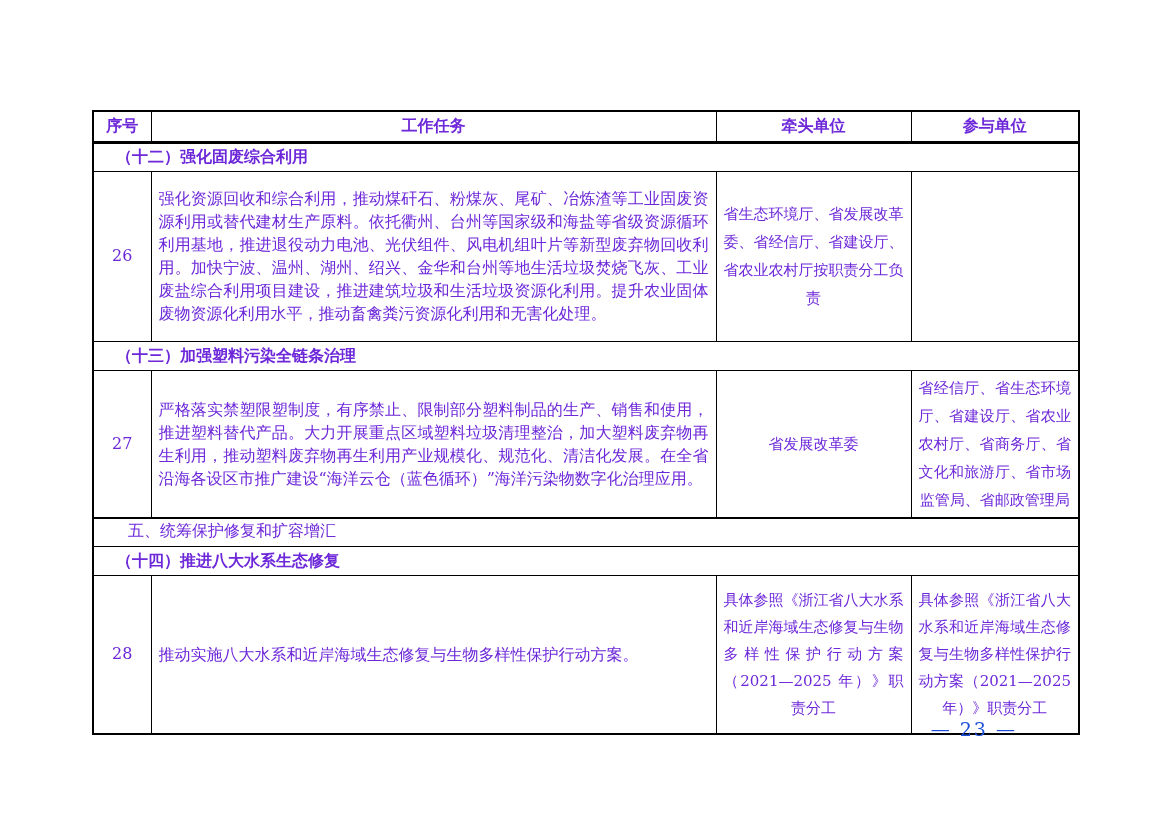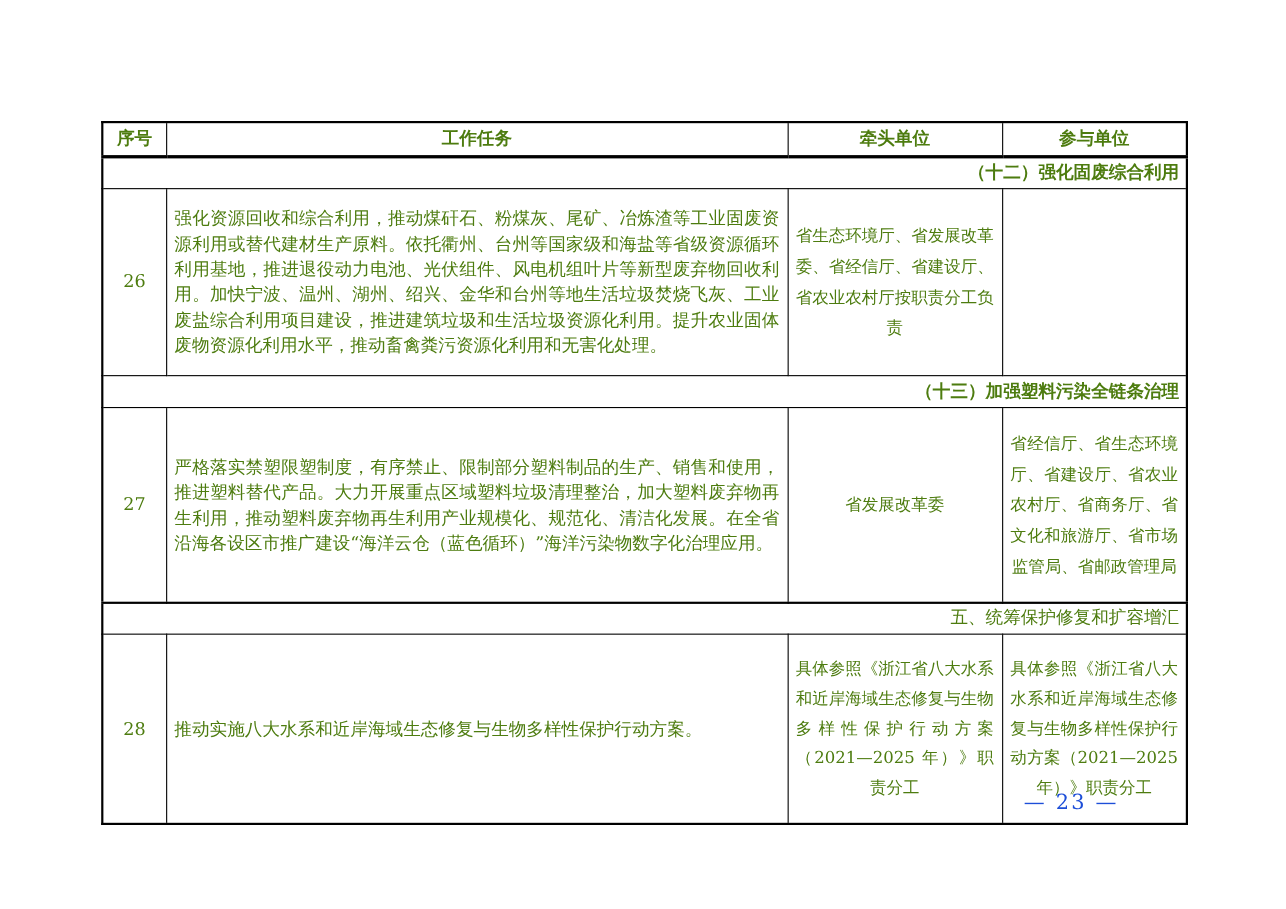--- a/index.html
+++ b/index.html
@@ -18,56 +18,56 @@
     width: 986px;
     border-collapse: collapse;
     table-layout: fixed;
     border: 2px solid #000;
   }
   .work-table td, .work-table th {
     border: 1px solid #000;
     vertical-align: middle;
     font-size: 16px;
     line-height: 28px;
-    color: #4d7c0f;
+    color: #6d28d9;
     overflow: hidden;
   }
   tr.header-row th {
     height: 31px;
     font-family: "DejaVu Sans", "Liberation Sans", sans-serif;
     font-weight: bold;
     font-size: 16px;
     text-align: center;
     border-bottom: 3px solid #000;
   }
   tr.section-row td {
     height: 29px;
     font-family: "DejaVu Sans", "Liberation Sans", sans-serif;
     font-weight: bold;
-    text-align: right;
-    padding: 0 6px;
+    text-align: left;
+    padding: 0 22px;
     line-height: 22px;
   }
   tr.section-row.plain td {
     font-family: Liberation Mono, monospace;
     font-weight: normal;
     padding-left: 34px;
     border-top: 2px solid #000;
   }
   td.num-cell { text-align: center; }
   td.task-cell {
     text-align: justify;
     padding: 4px 7px;
     line-height: 23px;
   }
   td.unit-cell {
     font-size: 15px;
     text-align: justify;
     text-align-last: center;
-    padding: 18px 7px;
+    padding: 3px 7px;
     line-height: 28px;
   }
   td.unit-cell.center-only { text-align: right; text-align-last: center; }
   tr.row-26 { height: 170px; }
   tr.row-27 { height: 142px; }
   tr.row-28 { height: 158px; }
   tr.row-28 td.unit-cell { line-height: 27px; }
 
   .page-footer {
     position: absolute;
@@ -114,20 +114,23 @@
       </tr>
       <tr class="row-27">
         <td class="num-cell">27</td>
         <td class="task-cell">严格落实禁塑限塑制度，有序禁止、限制部分塑料制品的生产、销售和使用，推进塑料替代产品。大力开展重点区域塑料垃圾清理整治，加大塑料废弃物再生利用，推动塑料废弃物再生利用产业规模化、规范化、清洁化发展。在全省沿海各设区市推广建设“海洋云仓（蓝色循环）”海洋污染物数字化治理应用。</td>
         <td class="unit-cell center-only">省发展改革委</td>
         <td class="unit-cell">省经信厅、省生态环境厅、省建设厅、省农业农村厅、省商务厅、省文化和旅游厅、省市场监管局、省邮政管理局</td>
       </tr>
       <tr class="section-row plain">
         <td colspan="4">五、统筹保护修复和扩容增汇</td>
       </tr>
+      <tr class="section-row">
+        <td colspan="4">（十四）推进八大水系生态修复</td>
+      </tr>
       <tr class="row-28">
         <td class="num-cell">28</td>
         <td class="task-cell">推动实施八大水系和近岸海域生态修复与生物多样性保护行动方案。</td>
         <td class="unit-cell">具体参照《浙江省八大水系和近岸海域生态修复与生物多样性保护行动方案（2021—2025 年）》职责分工</td>
         <td class="unit-cell">具体参照《浙江省八大水系和近岸海域生态修复与生物多样性保护行动方案（2021—2025 年）》职责分工</td>
       </tr>
     </tbody>
   </table>
 
   <div class="page-footer">— 23 —</div>

